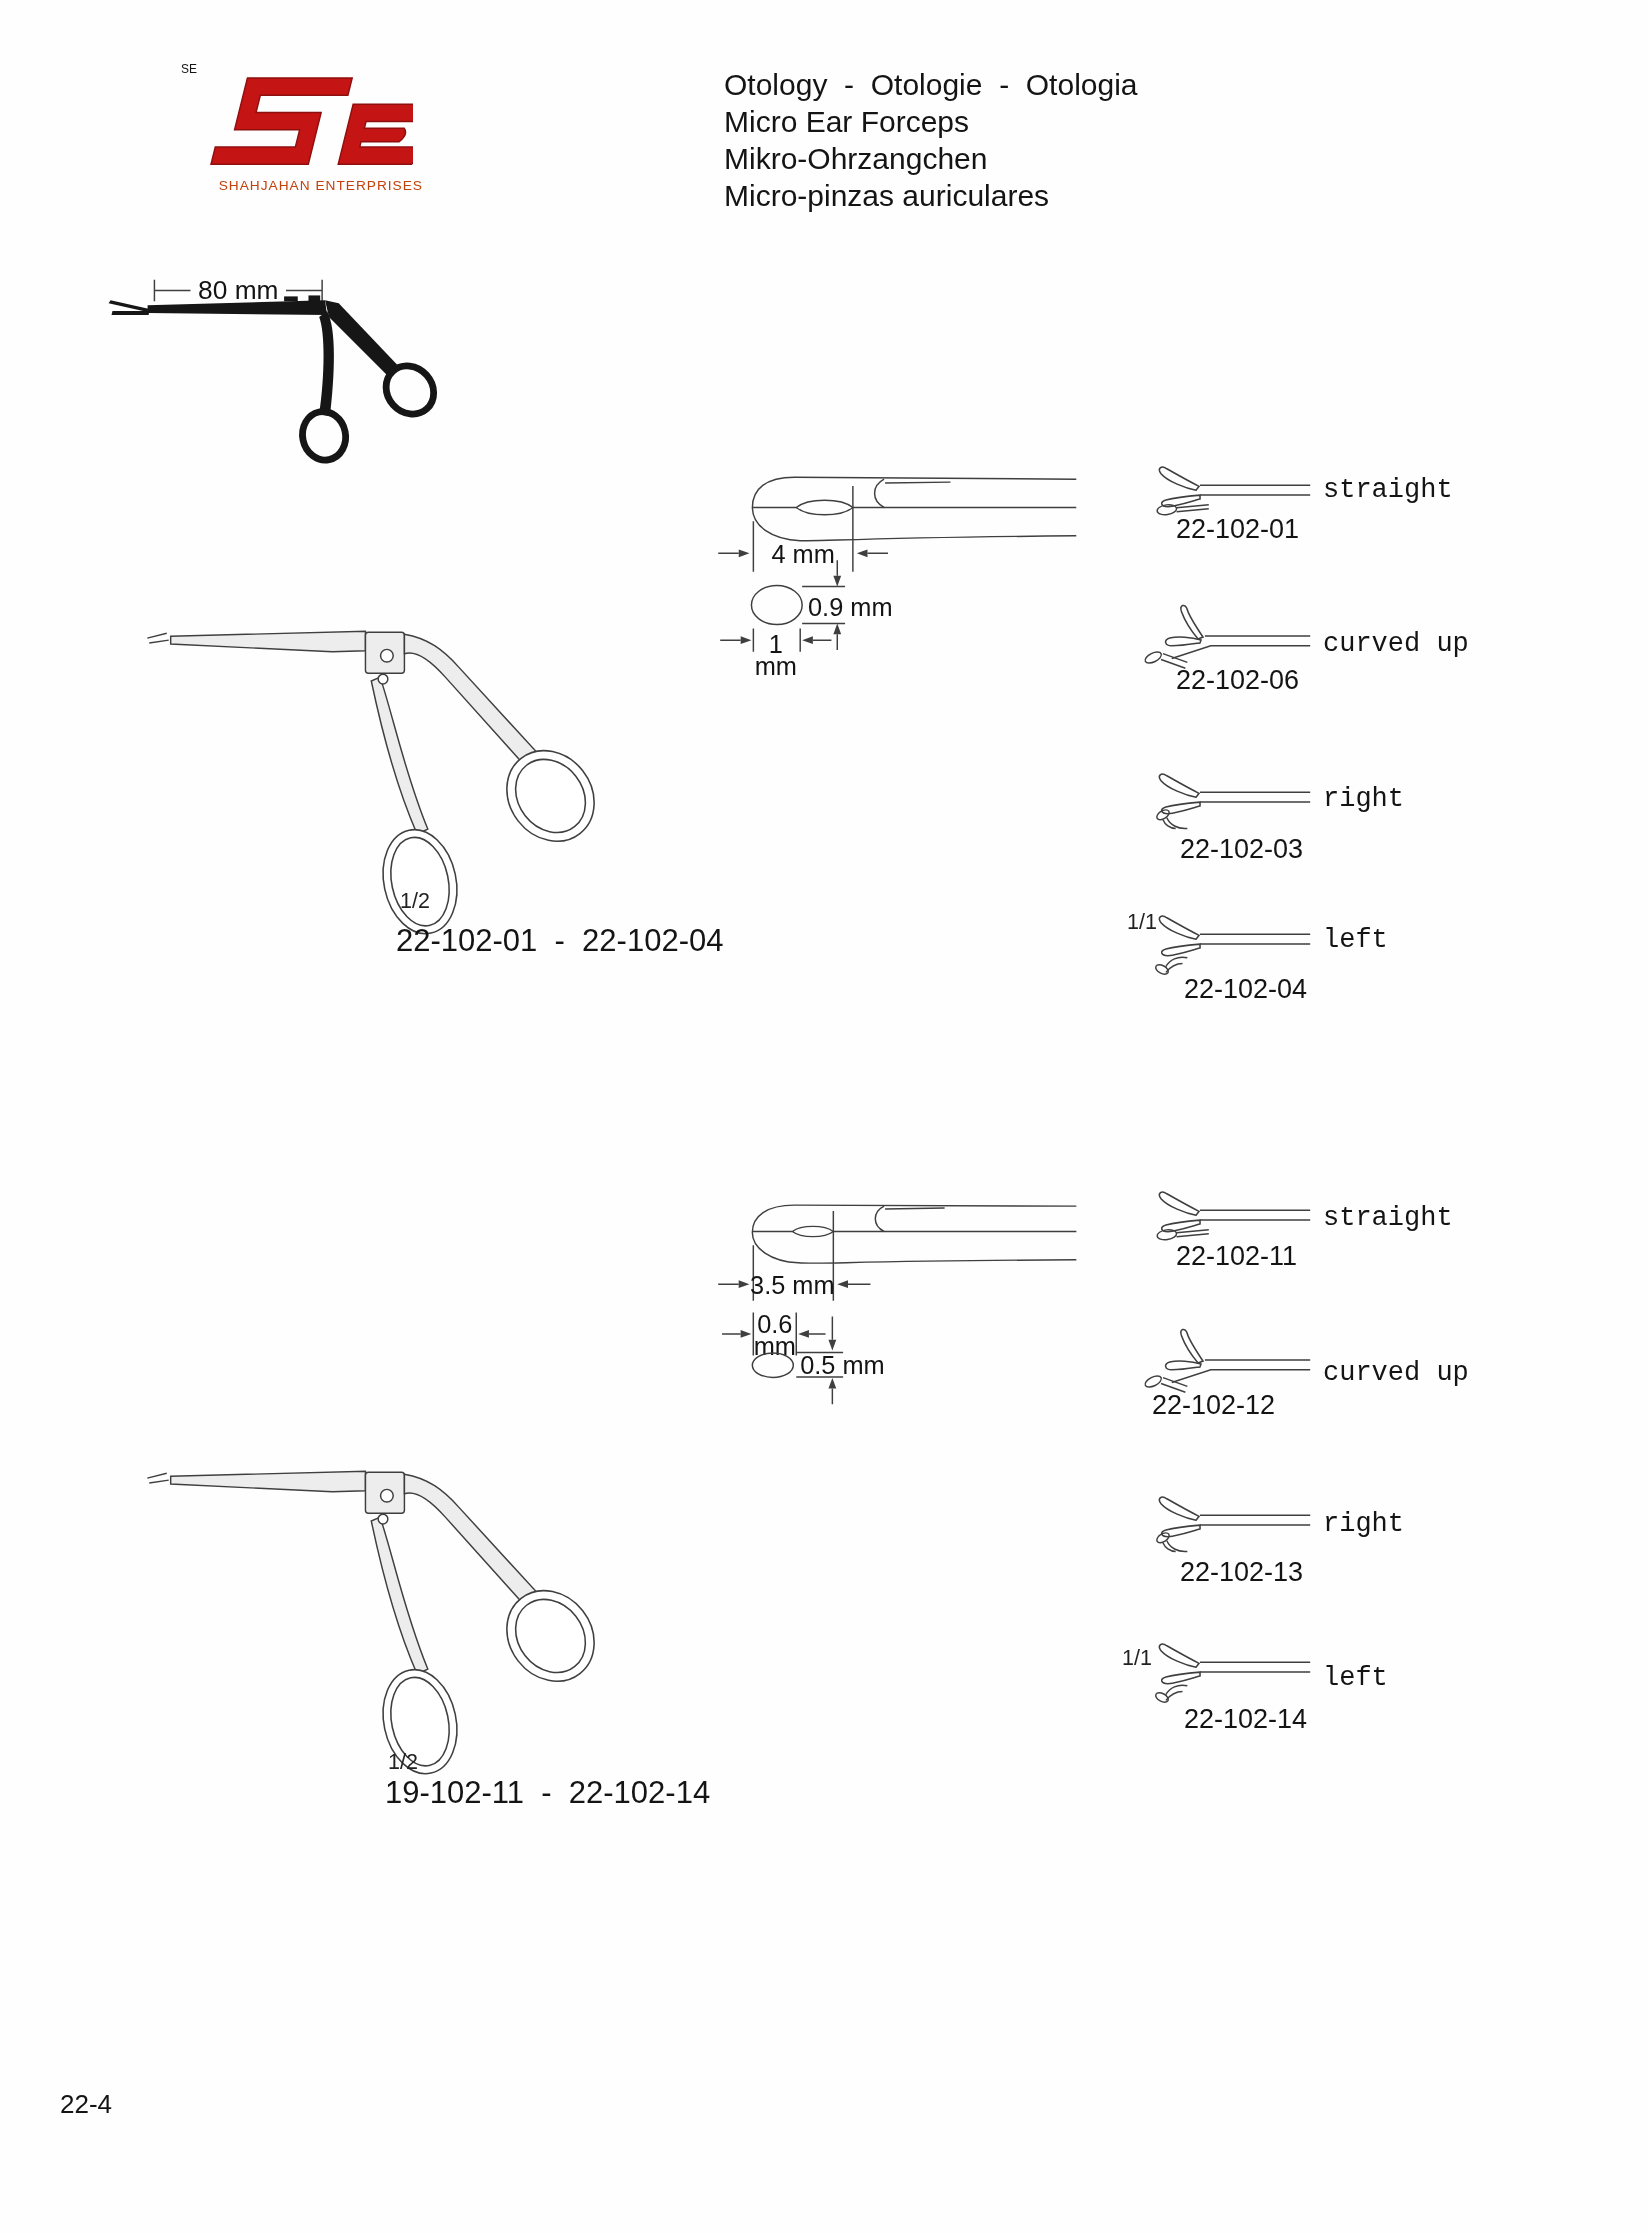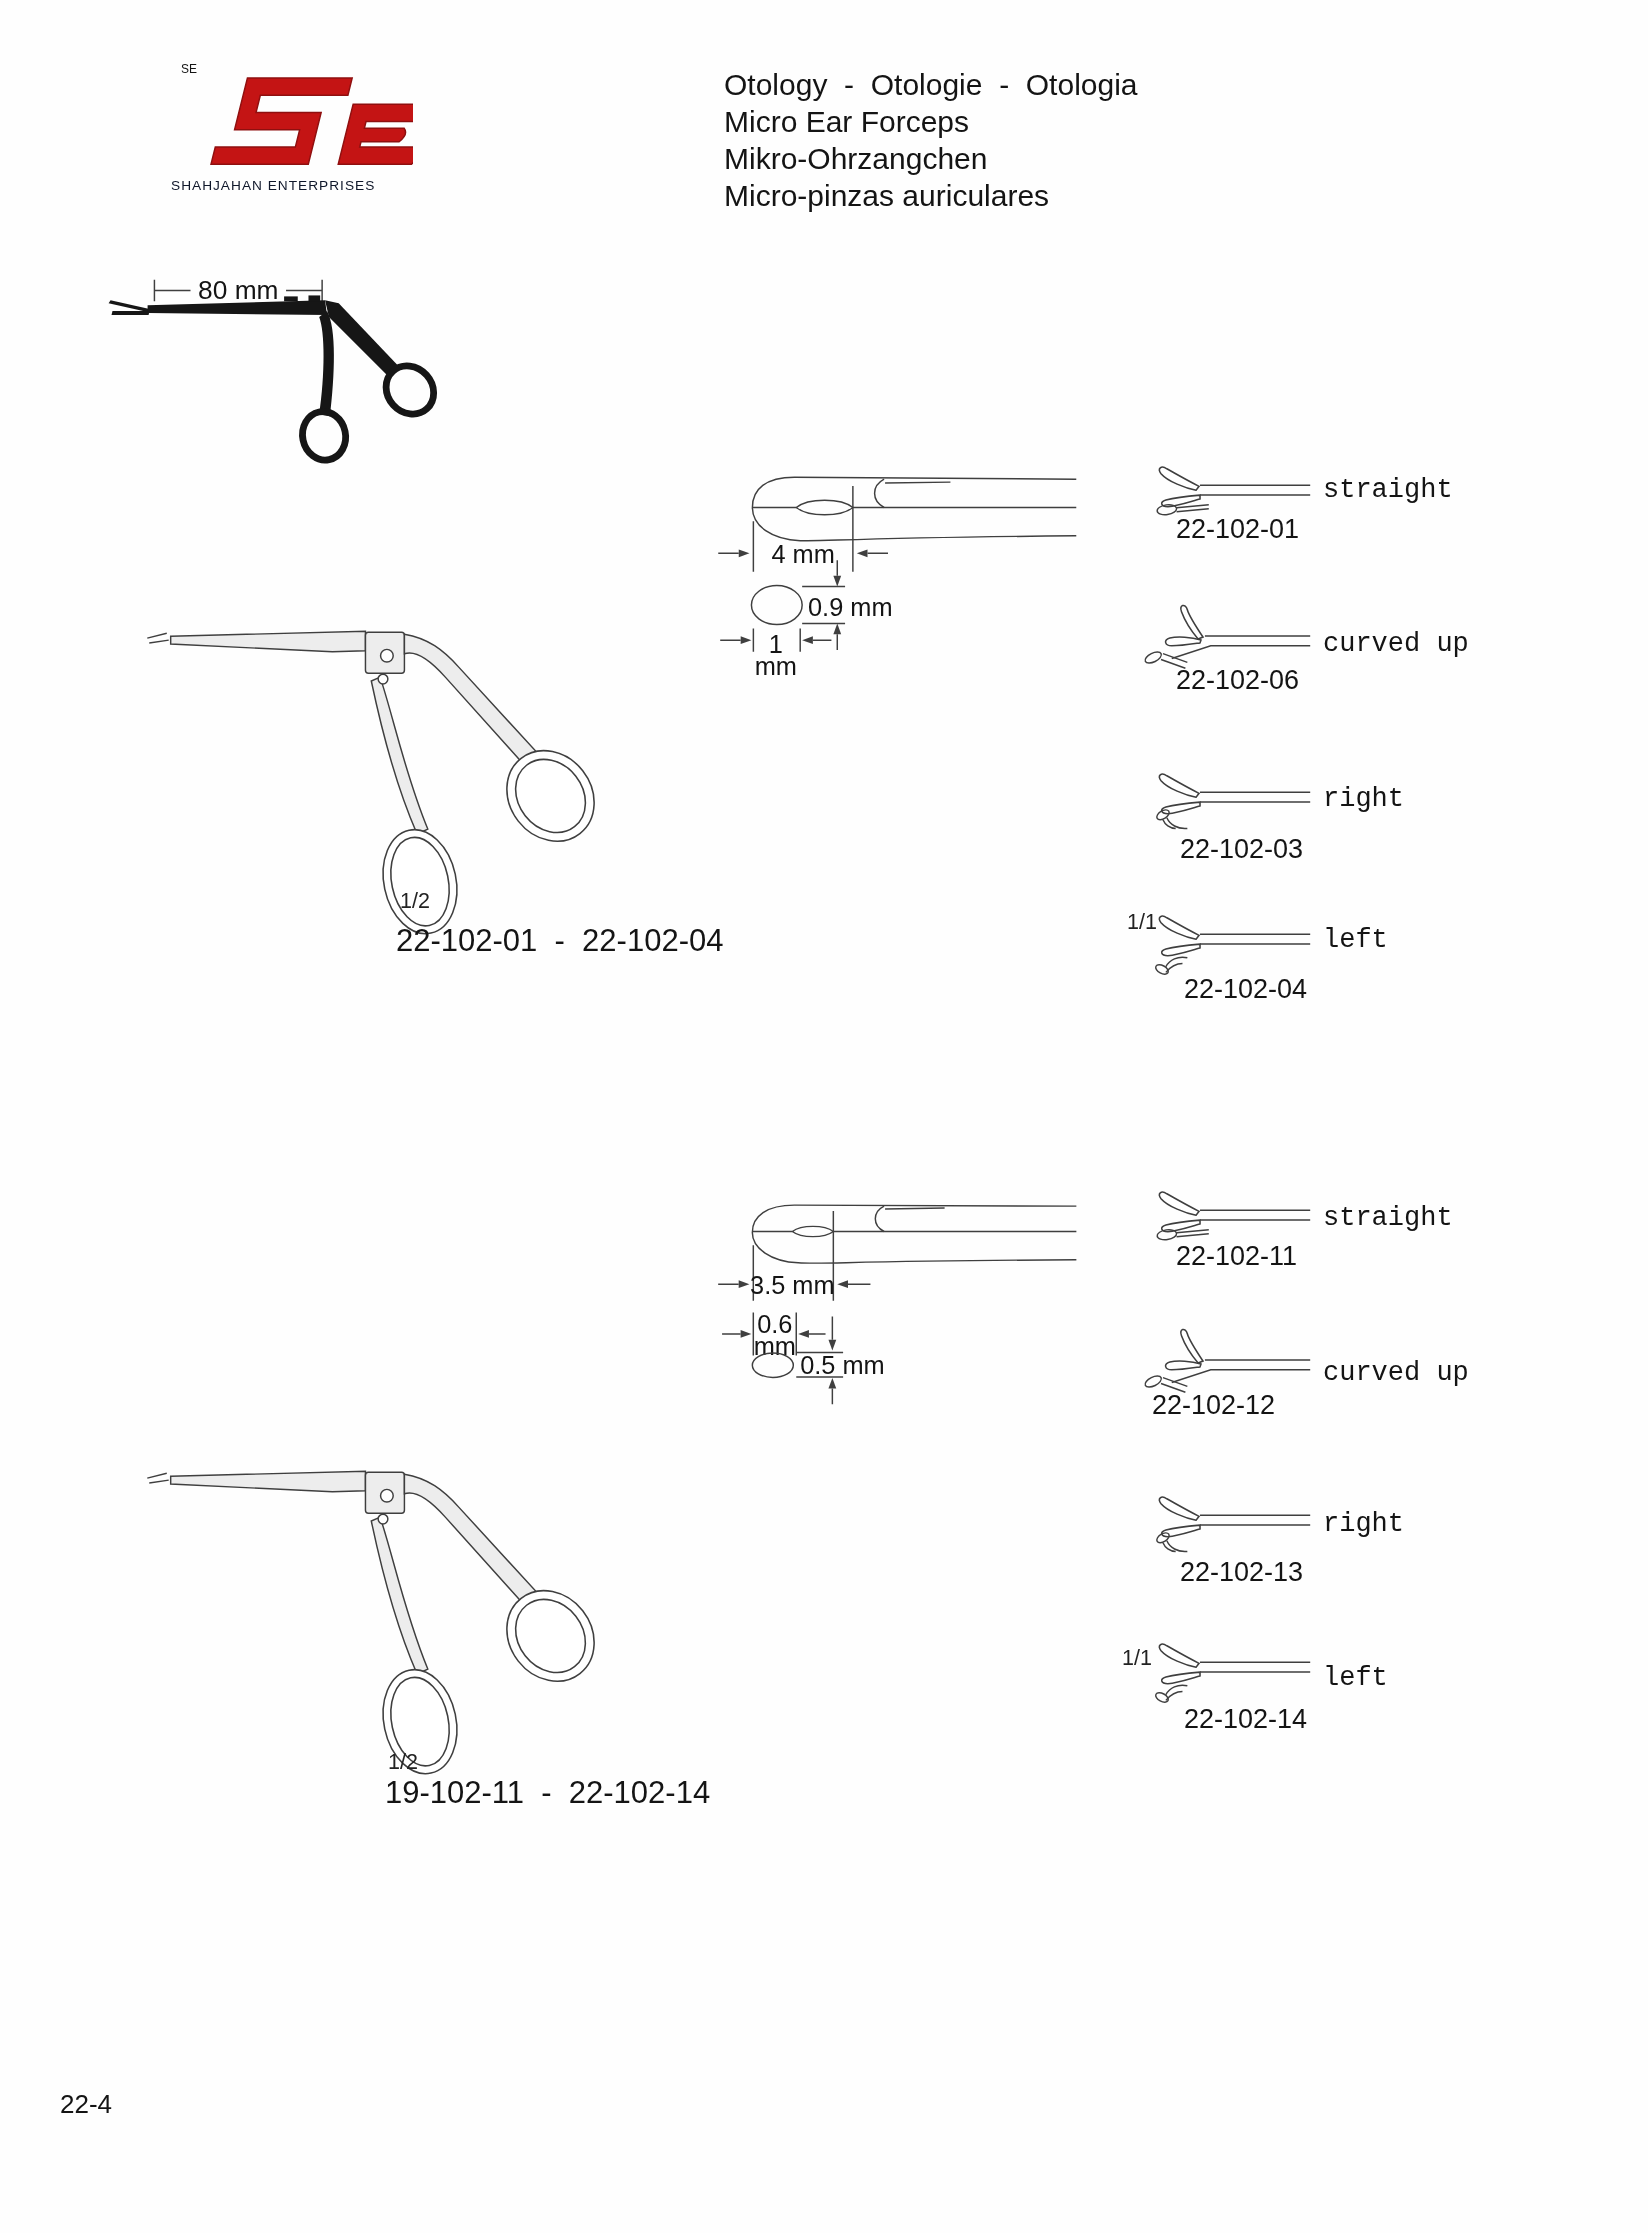--- a/index.html
+++ b/index.html
@@ -8,21 +8,21 @@
     width:1648px;height:2233px;
     margin:0 auto;
     background:#fefefe;
     font-family:"Liberation Sans","DejaVu Sans",sans-serif;
     color:#141414;
     overflow:hidden;
   }
   .abs{position:absolute;}
   .visually-hidden{position:absolute;width:1px;height:1px;overflow:hidden;clip:rect(0 0 0 0);white-space:nowrap;}
   .company{
-    font-size:13.7px;letter-spacing:1px;color:#0f172a;text-align:left;white-space:nowrap;
+    font-size:13.7px;letter-spacing:1px;color:#c2410c;text-align:right;white-space:nowrap;
   }
   .hdr{font-size:30px;line-height:37px;white-space:pre;}
   .caption{font-size:31px;white-space:pre;}
   .scale-note{font-size:21.5px;color:#222;}
   .v-label{font-size:27px;font-family:Liberation Mono, monospace;}
   .v-code{font-size:27px;}
   .pagenum{font-size:26px;}
   svg text{font-family:"Liberation Sans","DejaVu Sans",sans-serif;fill:#141414;}
   svg .dim{font-size:26px;}
   svg .dimlg{font-size:27px;}

